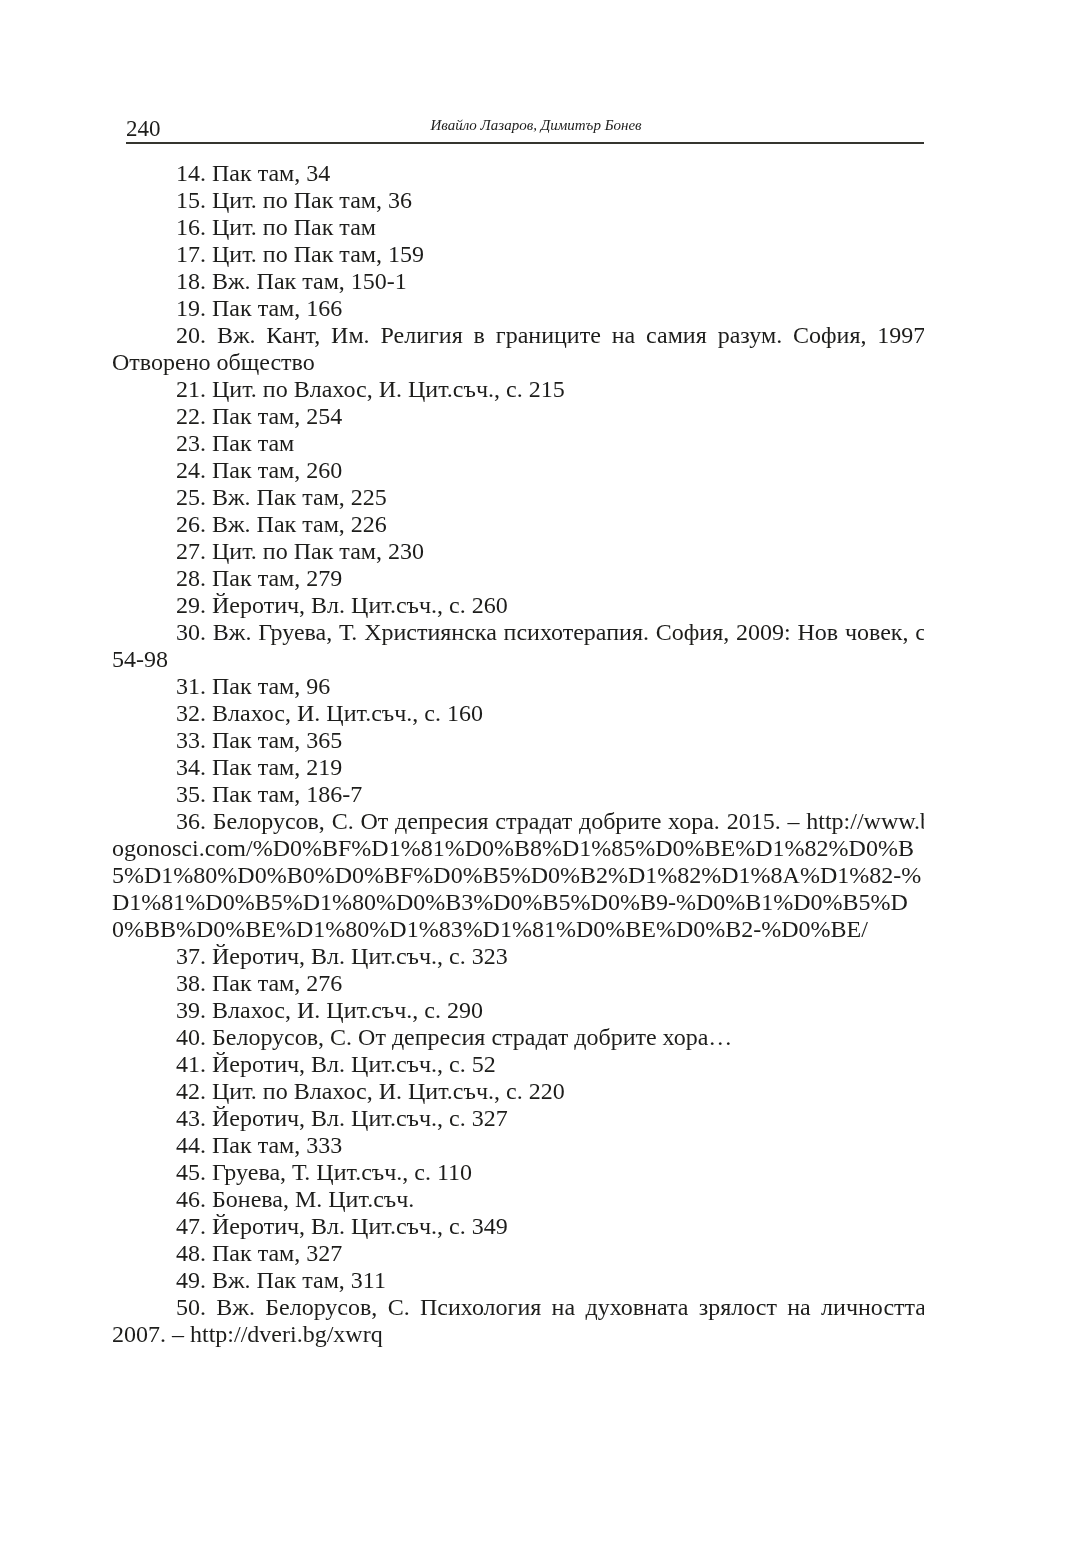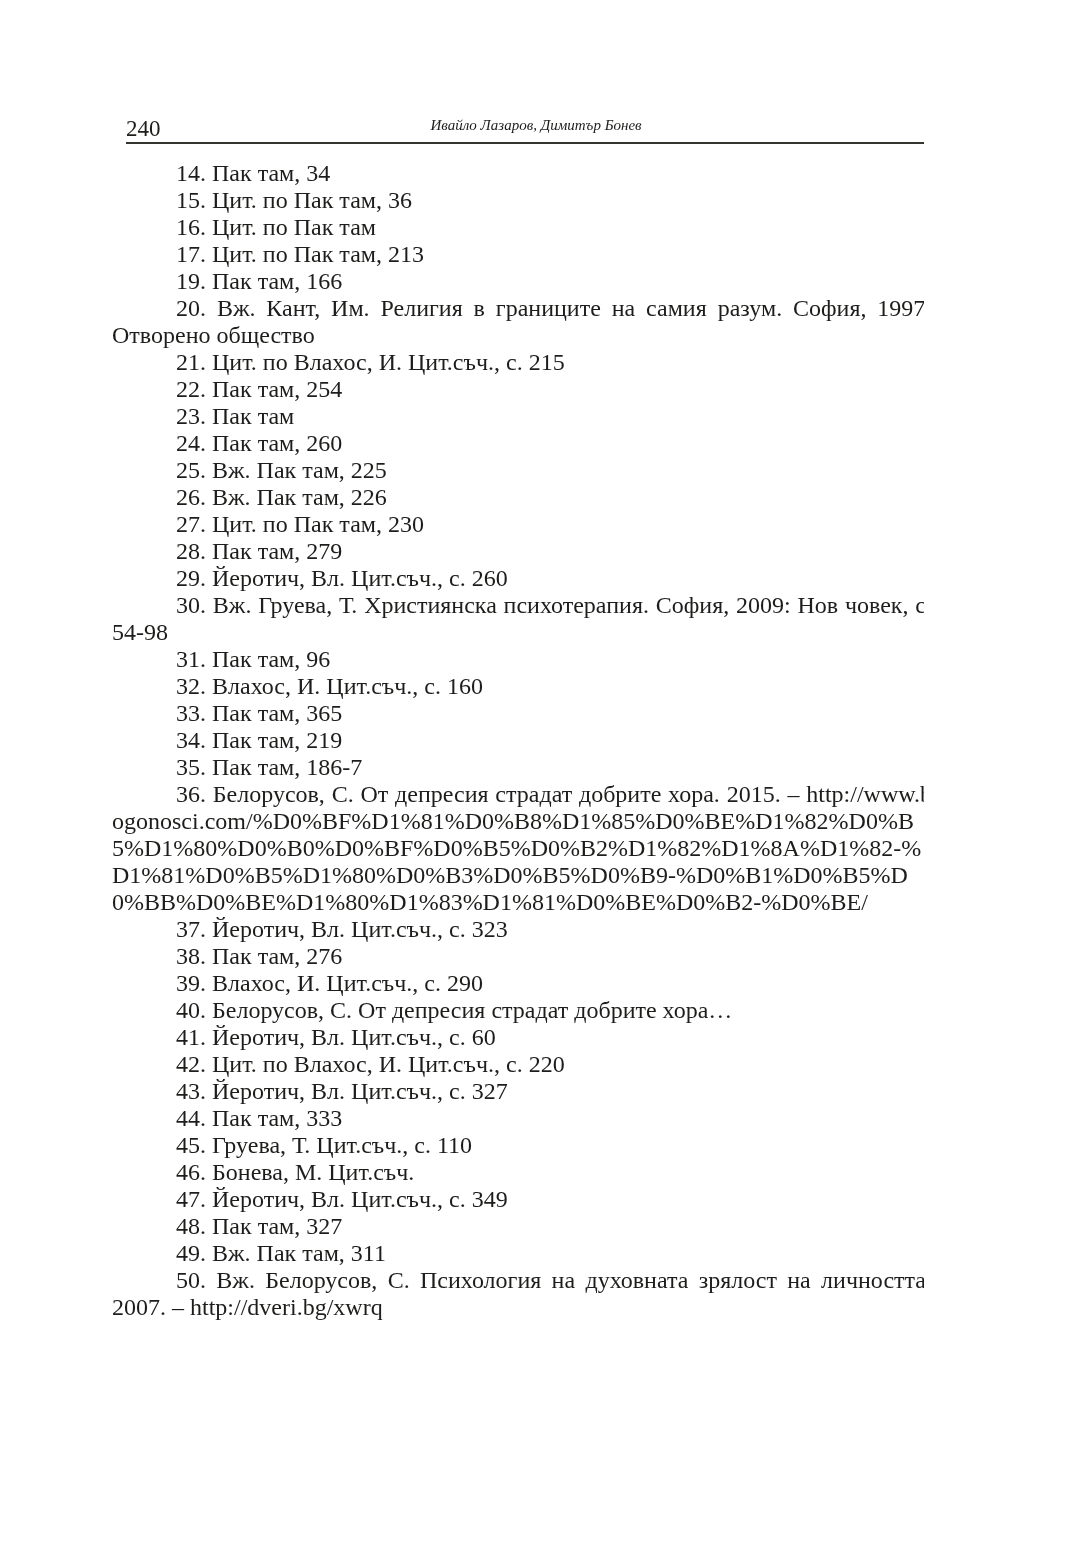--- a/index.html
+++ b/index.html
@@ -71,21 +71,22 @@
     <span class="page-number">240</span>
     <span class="running-title">Ивайло Лазаров, Димитър Бонев</span>
   </div>
 
   <div class="header-rule"></div>
 
   <div class="content">
     <p class="fn"><span>14. Пак там, 34</span></p>
     <p class="fn"><span>15. Цит. по Пак там, 36</span></p>
     <p class="fn"><span>16. Цит. по Пак там</span></p>
-    <p class="fn"><span>17. Цит. по Пак там, 213</span></p>
+    <p class="fn"><span>17. Цит. по Пак там, 159</span></p>
+    <p class="fn"><span>18. Вж. Пак там, 150-1</span></p>
     <p class="fn"><span>19. Пак там, 166</span></p>
     <p class="fn"><span>20. Вж. Кант, Им. Религия в границите на самия разум. София, 1997: Отворено общество</span></p>
     <p class="fn"><span>21. Цит. по Влахос, И. Цит.съч., с. 215</span></p>
     <p class="fn"><span>22. Пак там, 254</span></p>
     <p class="fn"><span>23. Пак там</span></p>
     <p class="fn"><span>24. Пак там, 260</span></p>
     <p class="fn"><span>25. Вж. Пак там, 225</span></p>
     <p class="fn"><span>26. Вж. Пак там, 226</span></p>
     <p class="fn"><span>27. Цит. по Пак там, 230</span></p>
     <p class="fn"><span>28. Пак там, 279</span></p>
@@ -94,21 +95,21 @@
     <p class="fn"><span>31. Пак там, 96</span></p>
     <p class="fn"><span>32. Влахос, И. Цит.съч., с. 160</span></p>
     <p class="fn"><span>33. Пак там, 365</span></p>
     <p class="fn"><span>34. Пак там, 219</span></p>
     <p class="fn"><span>35. Пак там, 186-7</span></p>
     <p class="fn"><span>36. Белорусов, С. От депресия страдат добрите хора. 2015. – </span><span class="url-break">http://www.bogonosci.com/%D0%BF%D1%81%D0%B8%D1%85%D0%BE%D1%82%D0%B5%D1%80%D0%B0%D0%BF%D0%B5%D0%B2%D1%82%D1%8A%D1%82-%D1%81%D0%B5%D1%80%D0%B3%D0%B5%D0%B9-%D0%B1%D0%B5%D0%BB%D0%BE%D1%80%D1%83%D1%81%D0%BE%D0%B2-%D0%BE/</span></p>
     <p class="fn"><span>37. Йеротич, Вл. Цит.съч., с. 323</span></p>
     <p class="fn"><span>38. Пак там, 276</span></p>
     <p class="fn"><span>39. Влахос, И. Цит.съч., с. 290</span></p>
     <p class="fn"><span>40. Белорусов, С. От депресия страдат добрите хора…</span></p>
-    <p class="fn"><span>41. Йеротич, Вл. Цит.съч., с. 60</span></p>
+    <p class="fn"><span>41. Йеротич, Вл. Цит.съч., с. 52</span></p>
     <p class="fn"><span>42. Цит. по Влахос, И. Цит.съч., с. 220</span></p>
     <p class="fn"><span>43. Йеротич, Вл. Цит.съч., с. 327</span></p>
     <p class="fn"><span>44. Пак там, 333</span></p>
     <p class="fn"><span>45. Груева, Т. Цит.съч., с. 110</span></p>
     <p class="fn"><span>46. Бонева, М. Цит.съч.</span></p>
     <p class="fn"><span>47. Йеротич, Вл. Цит.съч., с. 349</span></p>
     <p class="fn"><span>48. Пак там, 327</span></p>
     <p class="fn"><span>49. Вж. Пак там, 311</span></p>
     <p class="fn"><span>50. Вж. Белорусов, С. Психология на духовната зрялост на личността. 2007. – </span><span class="url-nowrap">http://dveri.bg/xwrq</span></p>
   </div>

